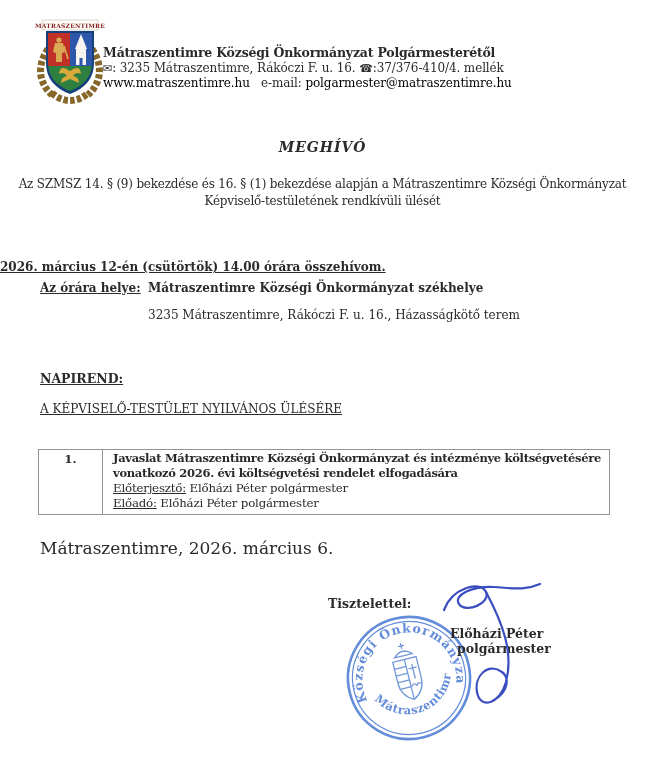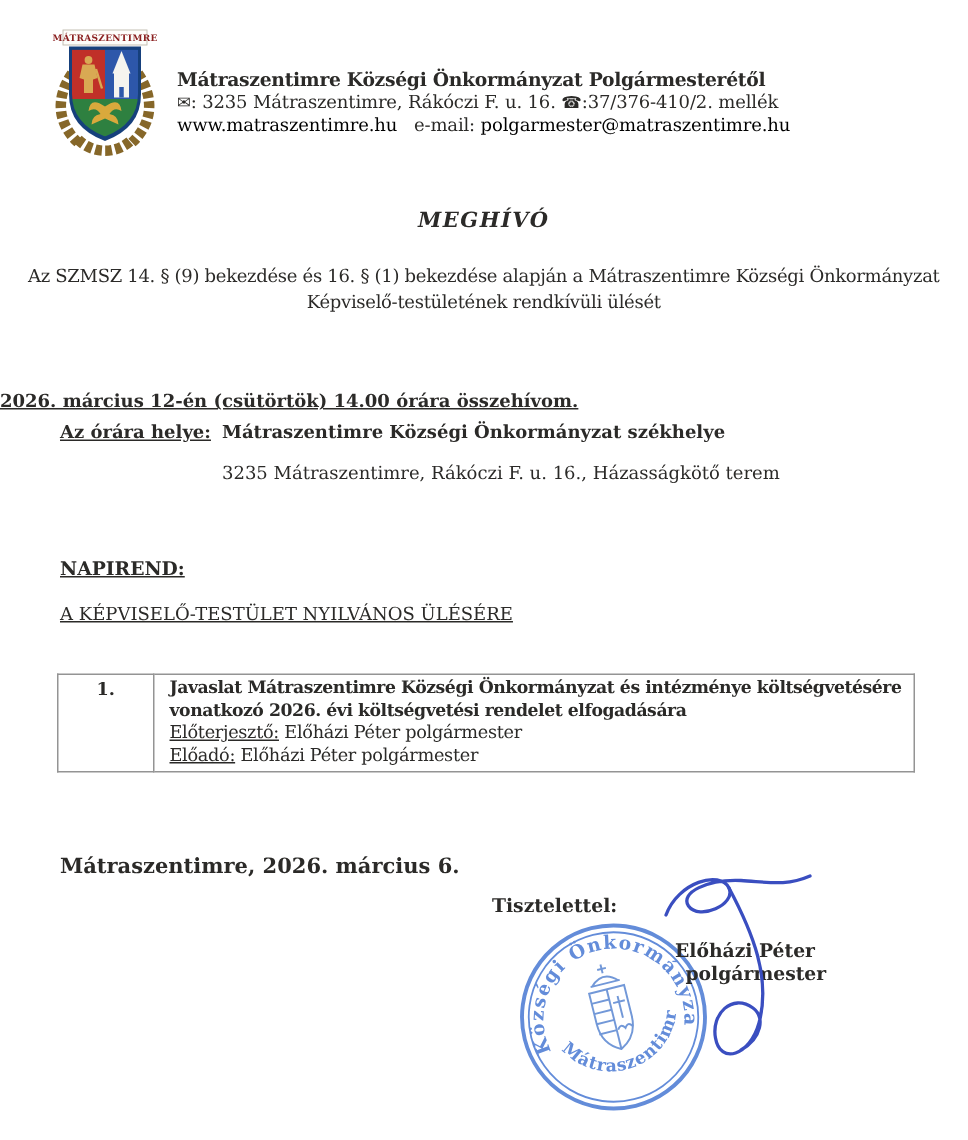--- a/index.html
+++ b/index.html
@@ -7,21 +7,21 @@
   .page {
     position:relative; width:645px; height:760px; background:#ffffff;
     font-family:"DejaVu Serif","Liberation Serif",serif; color:#2b2a28; overflow:hidden;
   }
   .nowrap { white-space:nowrap; }
   .u { text-decoration:underline; }
   a, .link { color:#000000; cursor:pointer; }
 
   
   .emblem { position:absolute; left:35px; top:19px; }
-  .header-text { position:absolute; left:118px; top:45px; font-size:12px; line-height:15px; }
+  .header-text { position:absolute; left:103px; top:45px; font-size:12px; line-height:15px; }
   .org-title { font-weight:bold; font-size:12.5px; letter-spacing:-0.2px; margin-bottom:1px; }
   .contact-line { letter-spacing:-0.1px; }
   .glyph { font-family:"DejaVu Sans","Liberation Sans",sans-serif; font-size:11px; }
 
   
   .doc-title { position:absolute; top:139px; left:0; width:100%; text-align:center;
                font-weight:bold; font-size:14px; letter-spacing:1px;font-style:italic; }
   .intro { position:absolute; top:176px; left:0; width:100%; text-align:center;
            font-size:12px; line-height:17px; letter-spacing:-0.2px; }
   .datetime { position:absolute; top:260px; left:0; width:100%; text-align:left;
@@ -43,21 +43,21 @@
   
   .agenda-table { position:absolute; left:38px; top:449px; width:572px;
                   border-collapse:collapse; font-size:11.8px; }
   .agenda-table td { border:1px solid #949494; vertical-align:top; }
   .agenda-num { width:64px; text-align:center; font-weight:bold; padding-top:2px; }
   .agenda-cell { padding:1px 8px 4px 10px; height:58px; }
   .agenda-title { font-weight:bold; font-size:11.5px; letter-spacing:-0.3px; line-height:15px; }
   .agenda-line { font-size:11.8px; line-height:14.5px; letter-spacing:-0.2px; }
 
   
-  .closing-date { position:absolute; left:40px; top:570px; font-weight:bold; font-size:14px; }
+  .closing-date { position:absolute; left:40px; top:538px; font-weight:normal; font-size:17px; }
   .salutation { position:absolute; left:328px; top:596px; font-weight:bold; font-size:12.5px; }
   .signer { position:absolute; left:450px; top:626px; font-weight:bold; font-size:12.5px;
             line-height:15px; z-index:3; }
   .signer-title { padding-left:7px; }
   .signature { position:absolute; left:428px; top:578px; z-index:4; }
   .stamp { position:absolute; left:343px; top:612px; z-index:2;
            transform:rotate(-14deg); opacity:0.95; }
 </style>
 </head>
 <body>
@@ -90,21 +90,21 @@
         <rect x="41" y="29" width="10" height="17"></rect>
       </g>
       <rect x="44.5" y="39" width="3" height="7" fill="#2d57aa"></rect>
       <path d="M35,52 q-10,-7 -11,3 q5,-3 8,2 q-6,1 -6,7 l9,-4 9,4 q0,-6 -6,-7 q3,-5 8,-2 q-1,-10 -11,-3 z" fill="#d9a93c"></path>
     </g>
   </svg>
 
   <div class="header-text">
     <div class="org-title nowrap">Mátraszentimre Községi Önkormányzat Polgármesterétől</div>
     <div class="contact-line nowrap">
-      <span class="glyph">✉</span><span>: 3235 Mátraszentimre, Rákóczi F. u. 16.  </span><span class="glyph">☎</span><span>:37/376-410/2. mellék</span>
+      <span class="glyph">✉</span><span>: 3235 Mátraszentimre, Rákóczi F. u. 16.  </span><span class="glyph">☎</span><span>:37/376-410/4. mellék</span>
     </div>
     <div class="contact-line nowrap">
       <a class="link">www.matraszentimre.hu</a>&nbsp;&nbsp;&nbsp;<span>e-mail:</span>
       <a class="link">polgarmester@matraszentimre.hu</a>
     </div>
   </div>
 
   <div class="doc-title">MEGHÍVÓ</div>
 
   <div class="intro">

